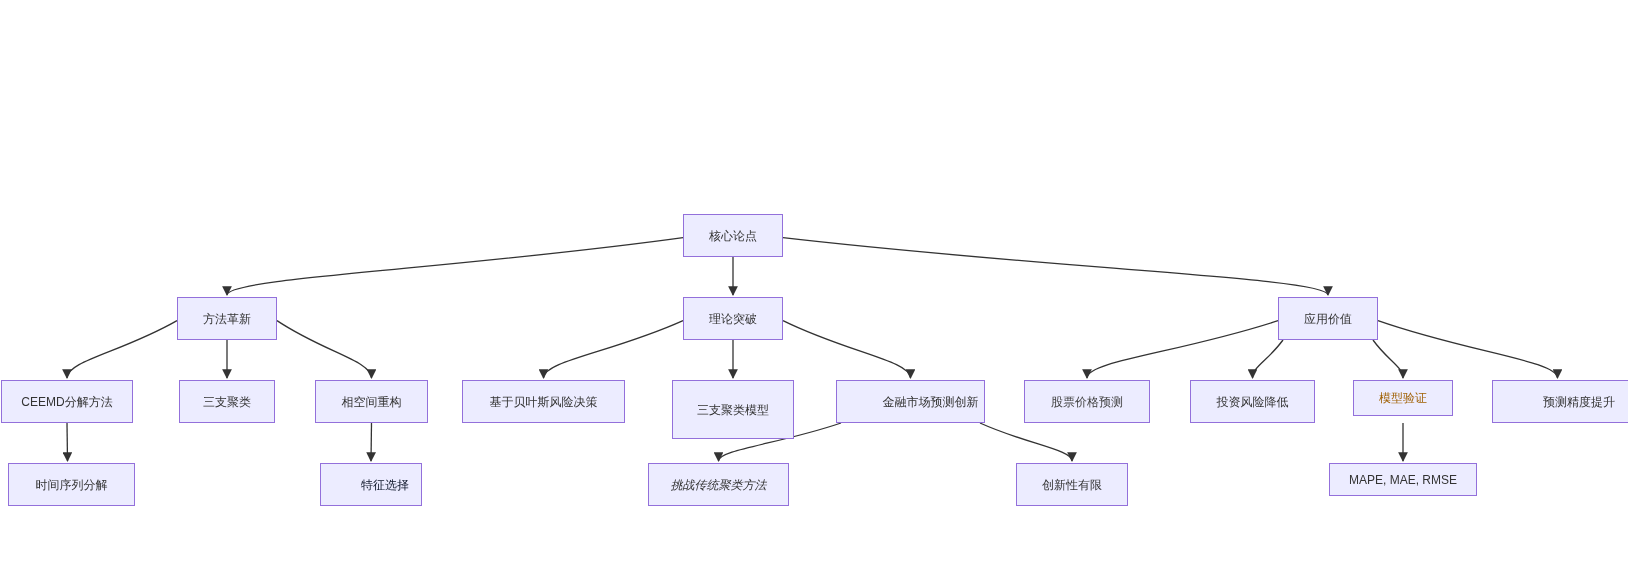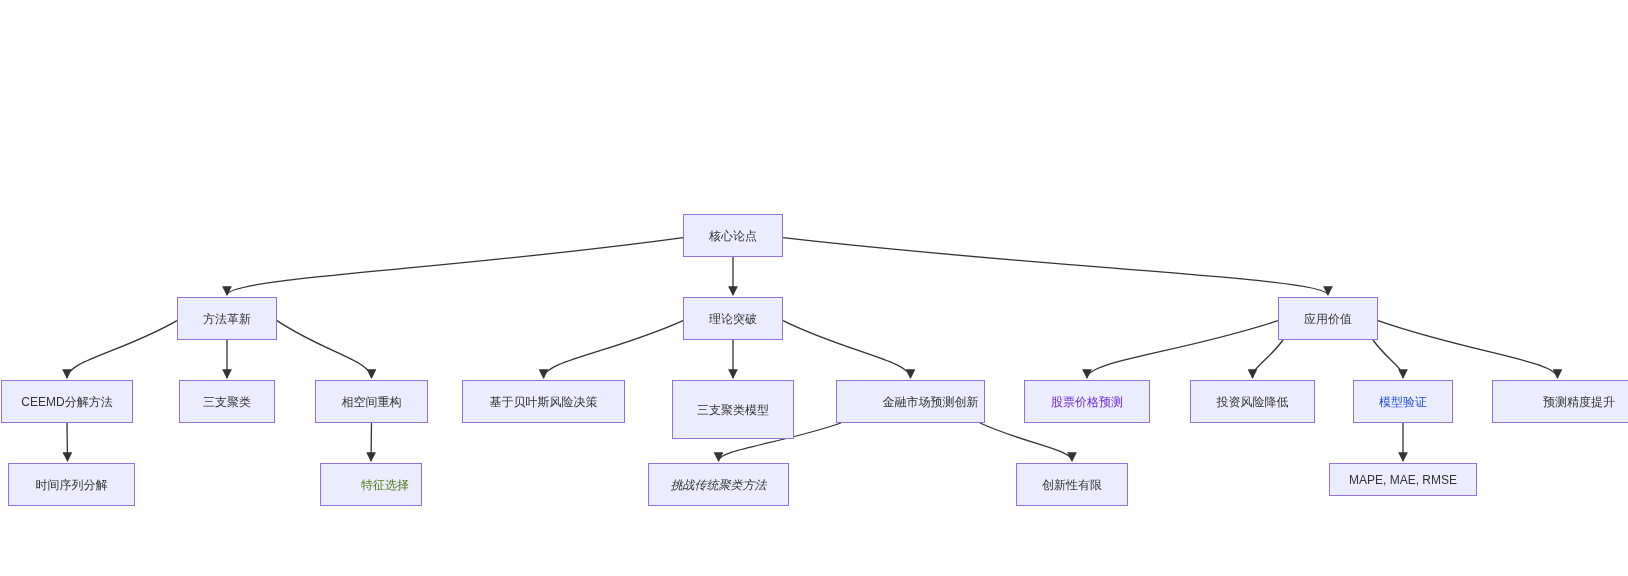--- a/index.html
+++ b/index.html
@@ -69,23 +69,23 @@
       <div class="node" style="left: 683px; top: 214px; width: 100px; height: 43px; background: rgb(236, 236, 255); border-color: rgb(147, 112, 219); color: rgb(51, 51, 51);">核心论点</div>
       <div class="node" style="left: 177px; top: 297px; width: 100px; height: 43px; background: rgb(236, 236, 255); border-color: rgb(147, 112, 219); color: rgb(51, 51, 51);">方法革新</div>
       <div class="node" style="left: 683px; top: 297px; width: 100px; height: 43px; background: rgb(236, 236, 255); border-color: rgb(147, 112, 219); color: rgb(51, 51, 51);">理论突破</div>
       <div class="node" style="left: 1278px; top: 297px; width: 100px; height: 43px; background: rgb(236, 236, 255); border-color: rgb(147, 112, 219); color: rgb(51, 51, 51);">应用价值</div>
       <div class="node" style="left: 1px; top: 380px; width: 132px; height: 43px; background: rgb(236, 236, 255); border-color: rgb(147, 112, 219); color: rgb(51, 51, 51);">CEEMD分解方法</div>
       <div class="node" style="left: 179px; top: 380px; width: 96px; height: 43px; background: rgb(236, 236, 255); border-color: rgb(147, 112, 219); color: rgb(51, 51, 51);">三支聚类</div>
       <div class="node" style="left: 315px; top: 380px; width: 113px; height: 43px; background: rgb(236, 236, 255); border-color: rgb(147, 112, 219); color: rgb(51, 51, 51);">相空间重构</div>
       <div class="node" style="left: 462px; top: 380px; width: 163px; height: 43px; background: rgb(236, 236, 255); border-color: rgb(147, 112, 219); color: rgb(51, 51, 51);">基于贝叶斯风险决策</div>
       <div class="node" style="left: 672px; top: 380px; width: 122px; height: 59px; background: rgb(236, 236, 255); border-color: rgb(147, 112, 219); color: rgb(51, 51, 51);">三支聚类模型</div>
       <div class="node" style="left: 836px; top: 380px; width: 149px; height: 43px; background: rgb(236, 236, 255); border-color: rgb(147, 112, 219); color: rgb(51, 51, 51); padding-left: 40px;">金融市场预测创新</div>
-      <div class="node" style="left: 1024px; top: 380px; width: 126px; height: 43px; background: rgb(236, 236, 255); border-color: rgb(147, 112, 219); color: #6d28d9;">股票价格预测</div>
+      <div class="node" style="left: 1024px; top: 380px; width: 126px; height: 43px; background: rgb(236, 236, 255); border-color: rgb(147, 112, 219); color: #404040;">股票价格预测</div>
       <div class="node" style="left: 1190px; top: 380px; width: 125px; height: 43px; background: rgb(236, 236, 255); border-color: rgb(147, 112, 219); color: rgb(51, 51, 51);">投资风险降低</div>
-      <div class="node" style="left: 1353px; top: 380px; width: 100px; height: 43px; background: rgb(236, 236, 255); border-color: rgb(147, 112, 219); color: #1d4ed8;">模型验证</div>
+      <div class="node" style="left: 1353px; top: 380px; width: 100px; height: 36px; background: rgb(236, 236, 255); border-color: rgb(147, 112, 219); color: #a16207;">模型验证</div>
       <div class="node" style="left: 1492px; top: 380px; width: 158px; height: 43px; background: rgb(236, 236, 255); border-color: rgb(147, 112, 219); color: rgb(51, 51, 51); padding-left: 16px;">预测精度提升</div>
       <div class="node" style="left: 8px; top: 463px; width: 127px; height: 43px; background: rgb(236, 236, 255); border-color: rgb(147, 112, 219); color: rgb(51, 51, 51);">时间序列分解</div>
-      <div class="node" style="left: 320px; top: 463px; width: 102px; height: 43px; background: rgb(236, 236, 255); border-color: rgb(147, 112, 219); color: #4d7c0f; padding-left: 28px;">特征选择</div>
+      <div class="node" style="left: 320px; top: 463px; width: 102px; height: 43px; background: rgb(236, 236, 255); border-color: rgb(147, 112, 219); color: #0f172a; padding-left: 28px;">特征选择</div>
       <div class="node" style="left: 648px; top: 463px; width: 141px; height: 43px; background: rgb(236, 236, 255); border-color: rgb(147, 112, 219); color: rgb(51, 51, 51); font-style: italic;">挑战传统聚类方法</div>
       <div class="node" style="left: 1016px; top: 463px; width: 112px; height: 43px; background: rgb(236, 236, 255); border-color: rgb(147, 112, 219); color: rgb(51, 51, 51);">创新性有限</div>
       <div class="node" style="left: 1329px; top: 463px; width: 148px; height: 33px; background: rgb(236, 236, 255); border-color: rgb(147, 112, 219); color: rgb(51, 51, 51);">MAPE, MAE, RMSE</div>
     </div>
 </div>
 
 </body></html>

